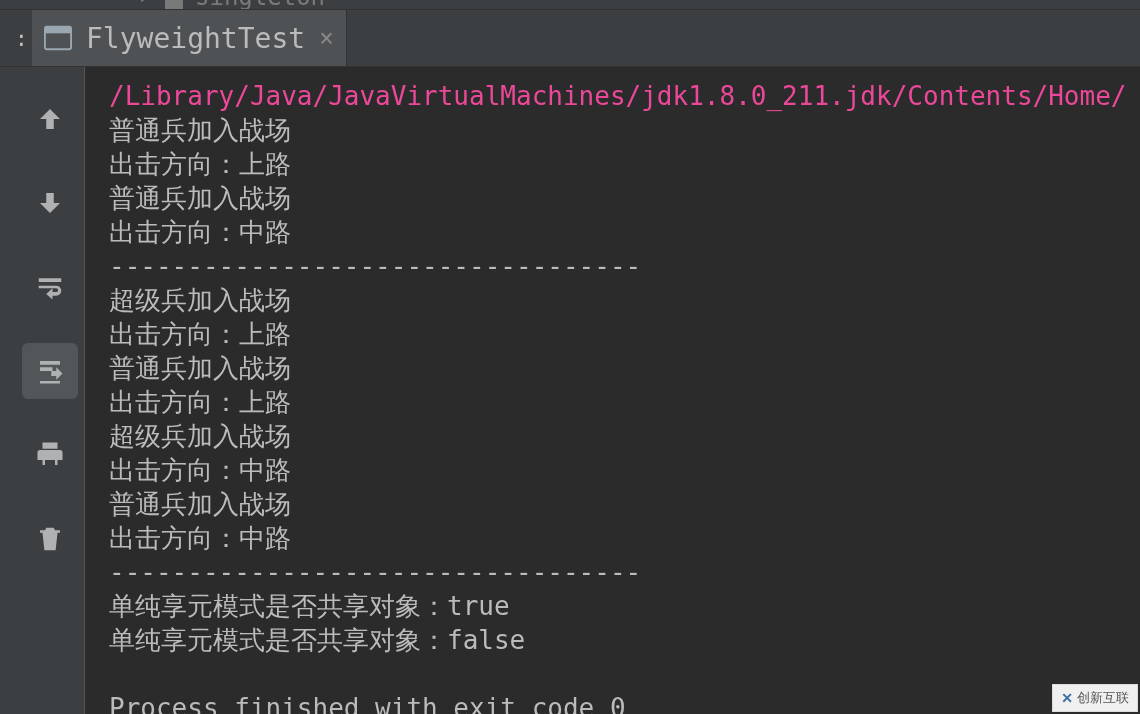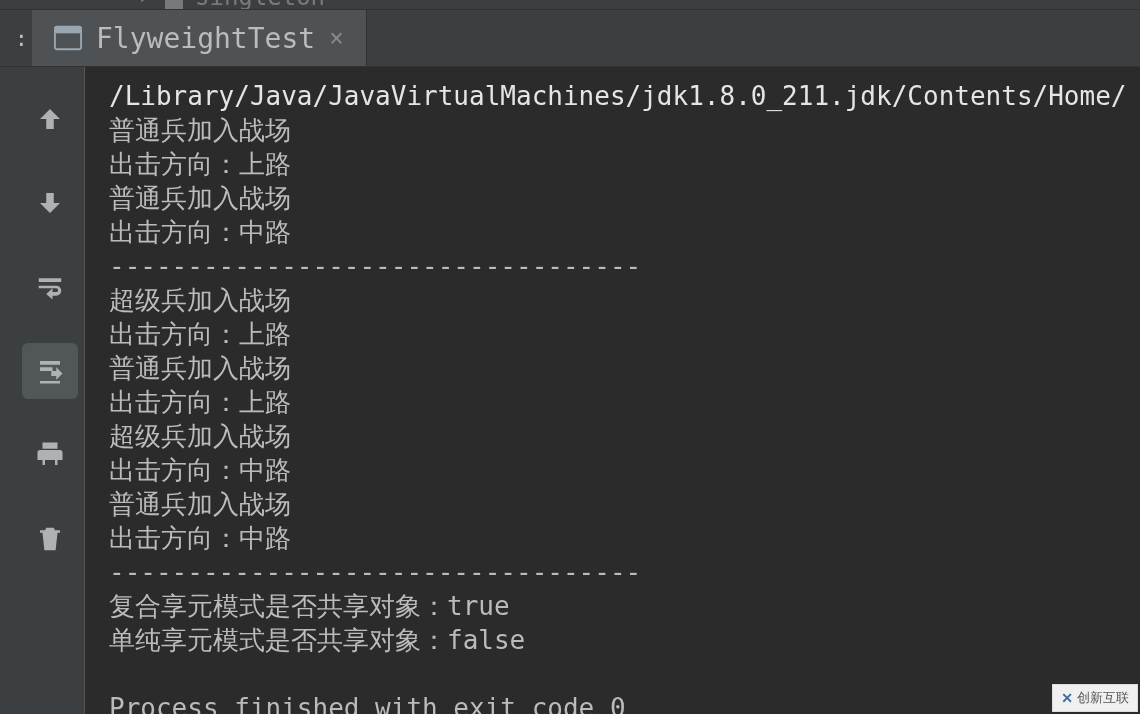--- a/index.html
+++ b/index.html
@@ -55,21 +55,21 @@
       align-items: center;
       justify-content: flex-end;
       color: #bbb;
       font-size: 22px;
       padding-right: 4px;
     }
     .tab {
       background: #4e5254;
       display: flex;
       align-items: center;
-      padding: 0 22px;
+      padding: 0 12px;
       gap: 14px;
       border-right: 1px solid #323232;
     }
     .tab-icon {
       width: 28px;
       height: 28px;
       display: flex;
       align-items: center;
       justify-content: center;
     }
@@ -120,21 +120,21 @@
       background: #2b2b2b;
       padding: 12px 0 0 24px;
       font-size: 26px;
       line-height: 34px;
       color: #bbbbbb;
       white-space: pre;
       overflow: hidden;
       border-left: 1px solid #555;
     }
     .console .path {
-      color: #e5e5e5;
+      color: #ec4899;
     }
     .watermark {
       position: absolute;
       bottom: 2px;
       right: 2px;
       background: #f0f0f0;
       color: #555;
       font-size: 13px;
       padding: 4px 8px;
       font-family: sans-serif;
@@ -224,21 +224,21 @@
 <span>----------------------------------</span>
 <span>超级兵加入战场</span>
 <span>出击方向：上路</span>
 <span>普通兵加入战场</span>
 <span>出击方向：上路</span>
 <span>超级兵加入战场</span>
 <span>出击方向：中路</span>
 <span>普通兵加入战场</span>
 <span>出击方向：中路</span>
 <span>----------------------------------</span>
-<span>复合享元模式是否共享对象：true</span>
+<span>单纯享元模式是否共享对象：true</span>
 <span>单纯享元模式是否共享对象：false</span>
 <span></span>
 <span>Process finished with exit code 0</span></div>
 </div>
 
 <div class="watermark">
   <span class="watermark-logo">✕</span>
   <span>创新互联</span>
 </div>
 

